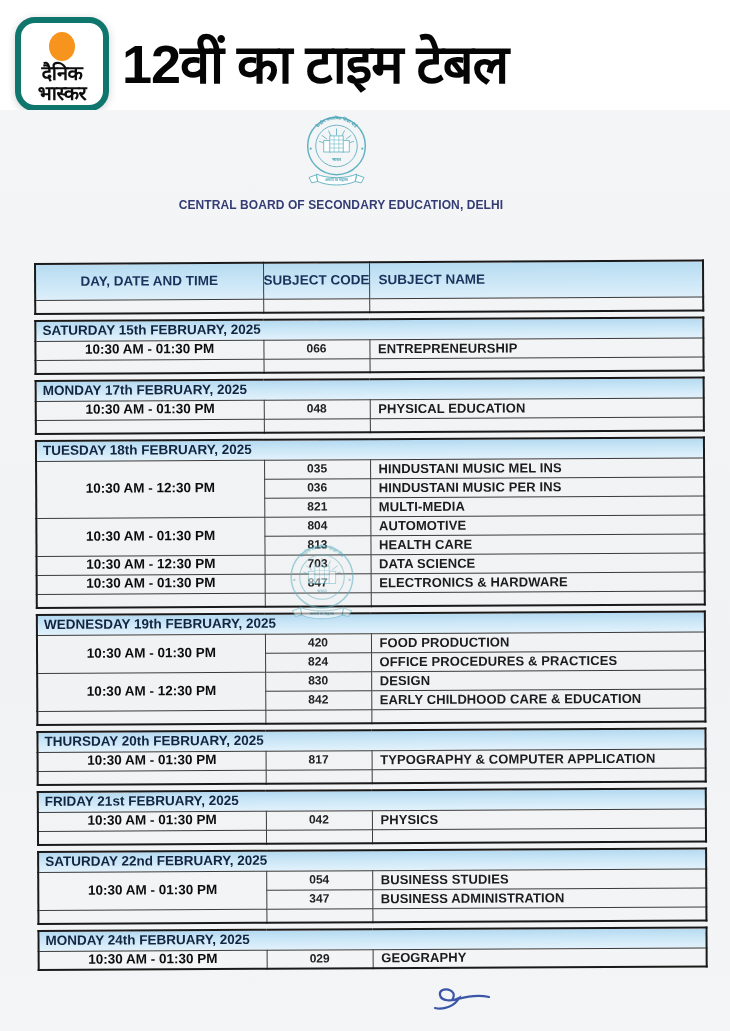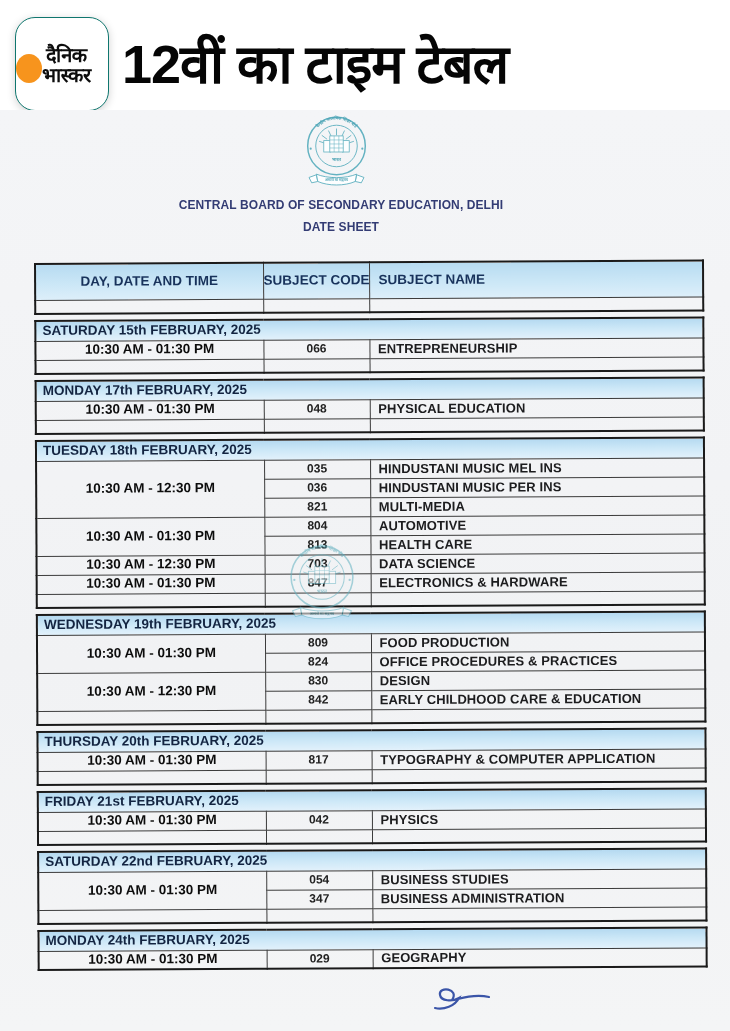--- a/index.html
+++ b/index.html
@@ -2,22 +2,22 @@
 <html><head>
 <meta charset="utf-8">
 <style>
   * { margin:0; padding:0; box-sizing:border-box; }
   body { font-family:"Liberation Sans","DejaVu Sans",sans-serif; background:#ffffff; }
   .page { position:relative; width:730px; height:1031px; background:#ffffff; overflow:hidden; }
 
   
   .banner { position:absolute; top:0; left:0; width:730px; height:112px; background:#ffffff; }
   .bhaskar-logo { position:absolute; left:15px; top:17px; width:94px; height:94px;
-    background:#ffffff; border:1px solid #0f766e; border-radius:20px;
-    box-shadow:0 2px 8px rgba(0,0,0,0.18); display:flex; flex-direction:row;
+    background:#ffffff; border:6px solid #0f766e; border-radius:20px;
+    box-shadow:0 2px 8px rgba(0,0,0,0.18); display:flex; flex-direction:column;
     align-items:center; justify-content:flex-start; }
   .bhaskar-sun { width:26px; height:29px; border-radius:50%; background:#f7941d; margin-top:9px; }
   .bhaskar-text { text-align:center; font-weight:800; font-size:20px; line-height:1.02;
     color:#0d0d0d; margin-top:2px; letter-spacing:-0.5px; }
   .headline { position:absolute; left:122px; top:14px; width:600px; height:96px;
     display:flex; align-items:center; font-weight:700; font-size:54px; color:#050505;
     letter-spacing:-1px; white-space:nowrap; }
 
   
   .scan { position:absolute; top:110px; left:0; width:730px; height:921px;
@@ -121,21 +121,20 @@
   </div>
 
   <div class="scan">
 
     <svg class="emblem-top" viewBox="0 0 100 110">
       <use href="#cbse-emblem"></use>
     </svg>
 
     <div class="doc-titles">
       <div>CENTRAL BOARD OF SECONDARY EDUCATION, DELHI</div>
-      <div>DATE SHEET</div>
     </div>
 
     <div class="table-area" id="table-area">
         <table class="tbl">
           <colgroup>
             <col style="width: 228px;">
             <col style="width: 106px;">
             <col style="width: 334px;">
           </colgroup>
           <tbody>
@@ -249,21 +248,21 @@
             <col style="width: 228px;">
             <col style="width: 106px;">
             <col style="width: 334px;">
           </colgroup>
           <tbody>
             <tr class="date-row">
               <td colspan="3">WEDNESDAY 19th FEBRUARY, 2025</td>
             </tr>
             <tr class="data-row">
               <td class="time c0" rowspan="2">10:30 AM - 01:30 PM</td>
-              <td class="code c1">809</td>
+              <td class="code c1">420</td>
               <td class="name c2">FOOD PRODUCTION</td>
             </tr>
             <tr class="data-row">
               <td class="code c1">824</td>
               <td class="name c2">OFFICE PROCEDURES &amp; PRACTICES</td>
             </tr>
             <tr class="data-row">
               <td class="time c0" rowspan="2">10:30 AM - 12:30 PM</td>
               <td class="code c1">830</td>
               <td class="name c2">DESIGN</td>

